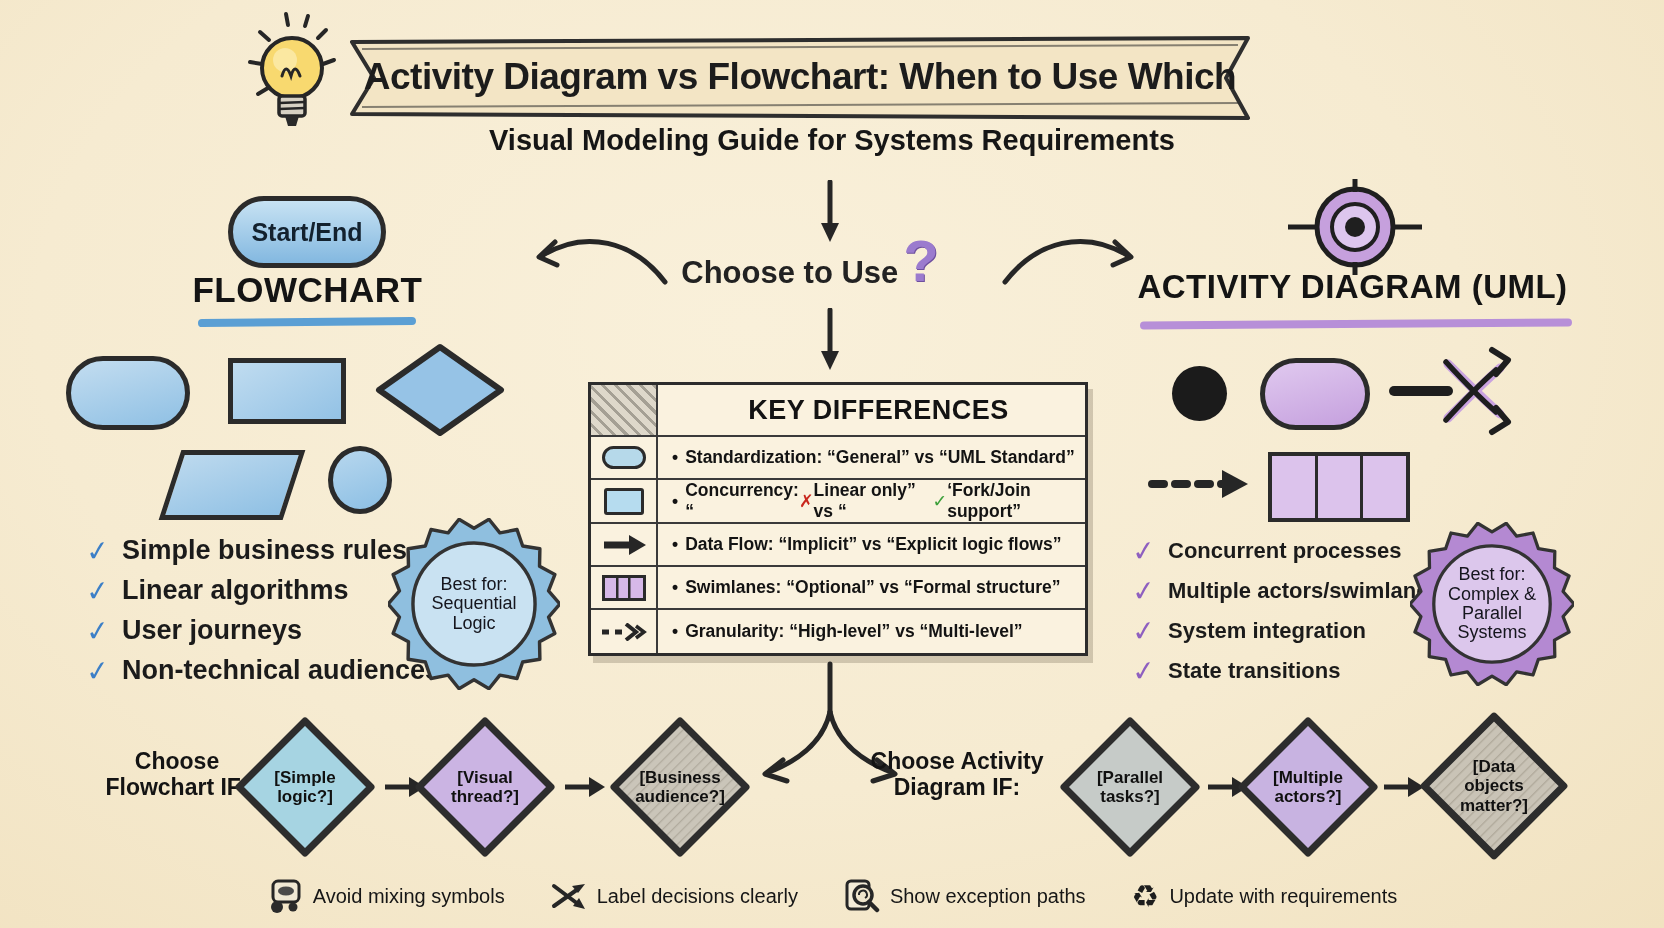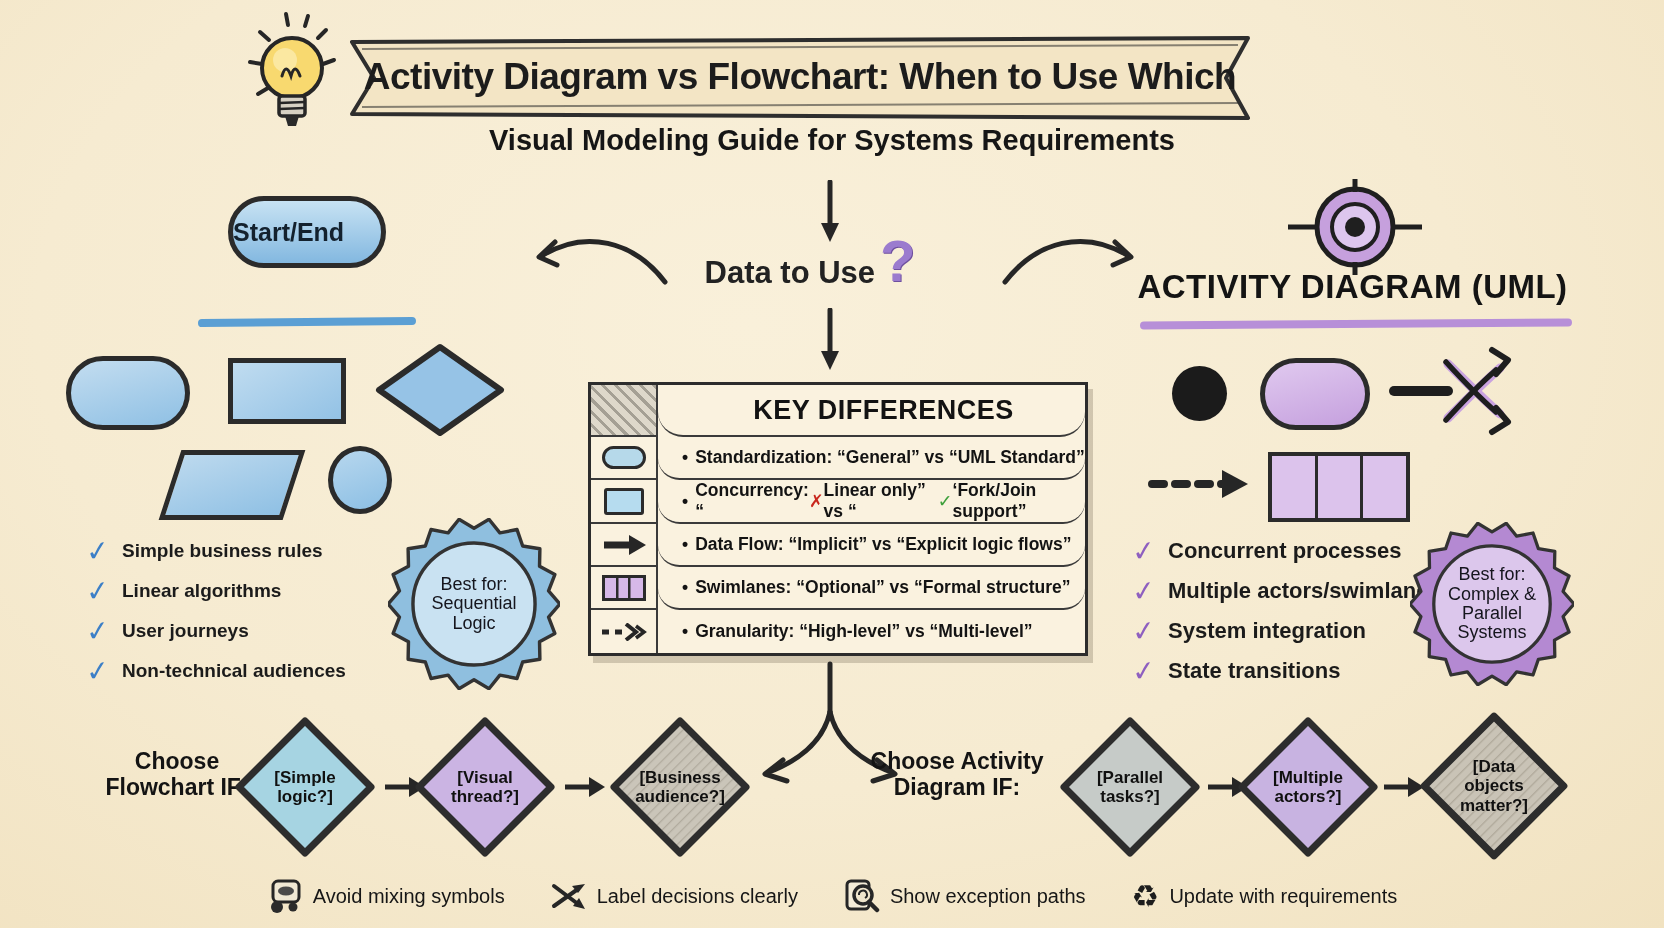--- a/index.html
+++ b/index.html
@@ -24,46 +24,46 @@
   
   .side-head{font-size:35px;font-weight:700;letter-spacing:0.5px;color:#141414;}
   .underline{height:8px;border-radius:5px;}
 
   
   .shape{box-sizing:border-box;border:5px solid #2b2b2b;}
   .stadium{border-radius:40px;background:linear-gradient(165deg,#c3ddf0,#8fc0e4);}
   .rect{background:linear-gradient(150deg,#c0dcf0,#93c2e5);}
   .para{transform:skewX(-18deg);background:linear-gradient(160deg,#bcd9ee,#8fc0e4);}
   .circ{border-radius:50%;background:linear-gradient(160deg,#b7d7ee,#8cbfe4);}
-  .pill{border-radius:38px;background:linear-gradient(180deg,#c7e2f3,#83b8e0);display:flex;align-items:center;justify-content:flex-start;font-size:25px;font-weight:700;color:#13212e;}
+  .pill{border-radius:38px;background:linear-gradient(180deg,#c7e2f3,#83b8e0);display:flex;align-items:center;justify-content:center;font-size:25px;font-weight:700;color:#13212e;}
   .act-stadium{border-radius:36px;background:linear-gradient(165deg,#e0c9ef,#c5a0de);}
   .black-dot{border-radius:50%;background:#1b1b1b;border:none;}
   .swimlane{background-color:#dcc3ec;background-image:linear-gradient(#2b2b2b,#2b2b2b),linear-gradient(#2b2b2b,#2b2b2b);background-size:3px 100%,3px 100%;background-position:33% 0,67% 0;background-repeat:no-repeat;}
 
   
   .check-row{display:flex;align-items:center;margin-bottom:7px;}
   .check-glyph{font-family:"DejaVu Sans",sans-serif;font-size:28px;font-weight:700;width:36px;transform:rotate(-6deg);}
-  .check-label{font-size:19px;font-weight:700;color:#1b1b1b;}
+  .check-label{font-size:27px;font-weight:700;color:#1b1b1b;}
   .blue .check-glyph{color:#3c7fc7;}
   .purple .check-glyph{color:#8e5fc0;}
   .purple .check-label{font-size:22px;}
 
   
   .badge{position:absolute;}
   .badge-text{position:absolute;inset:0;display:flex;flex-direction:column;align-items:center;justify-content:center;line-height:1.08;}
   .badge-text div{font-size:18px;font-weight:400;color:#15151d;}
 
   
   .kd{
     box-sizing:border-box;width:500px;height:274px;background:#faf2df;
     border:3px solid #2c2c2c;box-shadow:5px 7px 0 rgba(90,80,60,.25);
     display:grid;grid-template-columns:67px 1fr;grid-template-rows:52px repeat(5,1fr);
   }
   .kd-cell{border-right:2px solid #3a3a3a;border-bottom:2px solid #3a3a3a;display:flex;align-items:center;justify-content:center;}
-  .kd-text{border-bottom:2px solid #3a3a3a;display:flex;align-items:center;padding-left:24px;font-size:17.5px;font-weight:700;color:#131313;border-radius:25px;}
+  .kd-text{border-bottom:2px solid #3a3a3a;display:flex;align-items:center;padding-left:14px;font-size:17.5px;font-weight:700;color:#131313;}
   .kd-title{font-size:27px;font-weight:700;letter-spacing:0.5px;justify-content:center;}
   .kd-hatch{background:repeating-linear-gradient(45deg,#ded8ca 0 6px,#a5a094 6px 9px);}
   .kd .last{border-bottom:none;}
   .bullet{margin-right:7px;}
   .mini{box-sizing:border-box;border:3px solid #2b2b2b;}
   .mini-stadium{width:44px;height:23px;border-radius:12px;background:#b6d9ea;}
   .mini-rect{width:40px;height:27px;border-radius:3px;background:#b6dcef;}
   .mini-swim{width:44px;height:26px;background-color:#d6b8e8;background-image:linear-gradient(#2b2b2b,#2b2b2b),linear-gradient(#2b2b2b,#2b2b2b);background-size:2.5px 100%,2.5px 100%;background-position:33% 0,67% 0;background-repeat:no-repeat;}
   .red{color:#c9271d;} .green{color:#3da03b;}
   .glyph{font-family:"DejaVu Sans",sans-serif;font-weight:700;}
@@ -112,39 +112,40 @@
     <path d="M12 71 L 888 67" stroke="#2e2e2e" stroke-width="2" opacity="0.55"></path>
   </svg>
   <div class="abs ctr title" style="left:360px;top:56px;width:880px">Activity Diagram vs Flowchart: When to Use Which</div>
   <div class="abs ctr subtitle" style="left:0;top:124px;width:1664px">Visual Modeling Guide for Systems Requirements</div>
 
   <svg class="abs" style="left:820px;top:180px" width="20" height="64" viewBox="0 0 20 64">
     <line x1="10" y1="2" x2="10" y2="46" stroke="#262626" stroke-width="5" stroke-linecap="round"></line>
     <polygon points="1,43 19,43 10,62" fill="#262626"></polygon>
   </svg>
   <div class="abs which" style="left:640px;top:238px;width:340px;height:70px">
-    <span class="which-text">Data to Use</span>
+    <span class="which-text">Choose to Use</span>
     <span class="qmark">?</span>
   </div>
   <svg class="abs" style="left:533px;top:226px" width="135" height="62" viewBox="0 0 135 62">
     <path d="M132 56 C 100 14, 52 4, 10 29" fill="none" stroke="#262626" stroke-width="5" stroke-linecap="round"></path>
     <polyline points="22,16 6,31 24,39" fill="none" stroke="#262626" stroke-width="5" stroke-linecap="round" stroke-linejoin="round"></polyline>
   </svg>
   <svg class="abs" style="left:1002px;top:226px" width="135" height="62" viewBox="0 0 135 62">
     <path d="M3 56 C 35 14, 83 4, 125 29" fill="none" stroke="#262626" stroke-width="5" stroke-linecap="round"></path>
     <polyline points="113,16 129,31 111,39" fill="none" stroke="#262626" stroke-width="5" stroke-linecap="round" stroke-linejoin="round"></polyline>
   </svg>
   <svg class="abs" style="left:820px;top:308px" width="20" height="64" viewBox="0 0 20 64">
     <line x1="10" y1="2" x2="10" y2="46" stroke="#262626" stroke-width="5" stroke-linecap="round"></line>
     <polygon points="1,43 19,43 10,62" fill="#262626"></polygon>
   </svg>
 
   <div class="abs pill shape" style="left:228px;top:196px;width:158px;height:72px">
     <span>Start/End</span>
   </div>
+  <div class="abs ctr side-head" style="left:190px;top:270px;width:235px">FLOWCHART</div>
   <div class="abs underline" style="left:198px;top:318px;width:218px;background:#5b9fd4;transform:rotate(-0.6deg)"></div>
 
   <div class="abs shape stadium" style="left:66px;top:356px;width:124px;height:74px"></div>
   <div class="abs shape rect" style="left:228px;top:358px;width:118px;height:66px"></div>
   <svg class="abs" style="left:374px;top:342px" width="132" height="96" viewBox="0 0 132 96">
     <polygon points="66,5 127,48 66,91 5,48" fill="#96c3e6" stroke="#2b2b2b" stroke-width="6" stroke-linejoin="round"></polygon>
   </svg>
   <div class="abs shape para" style="left:170px;top:450px;width:124px;height:70px"></div>
   <div class="abs shape circ" style="left:328px;top:446px;width:64px;height:68px"></div>
 

